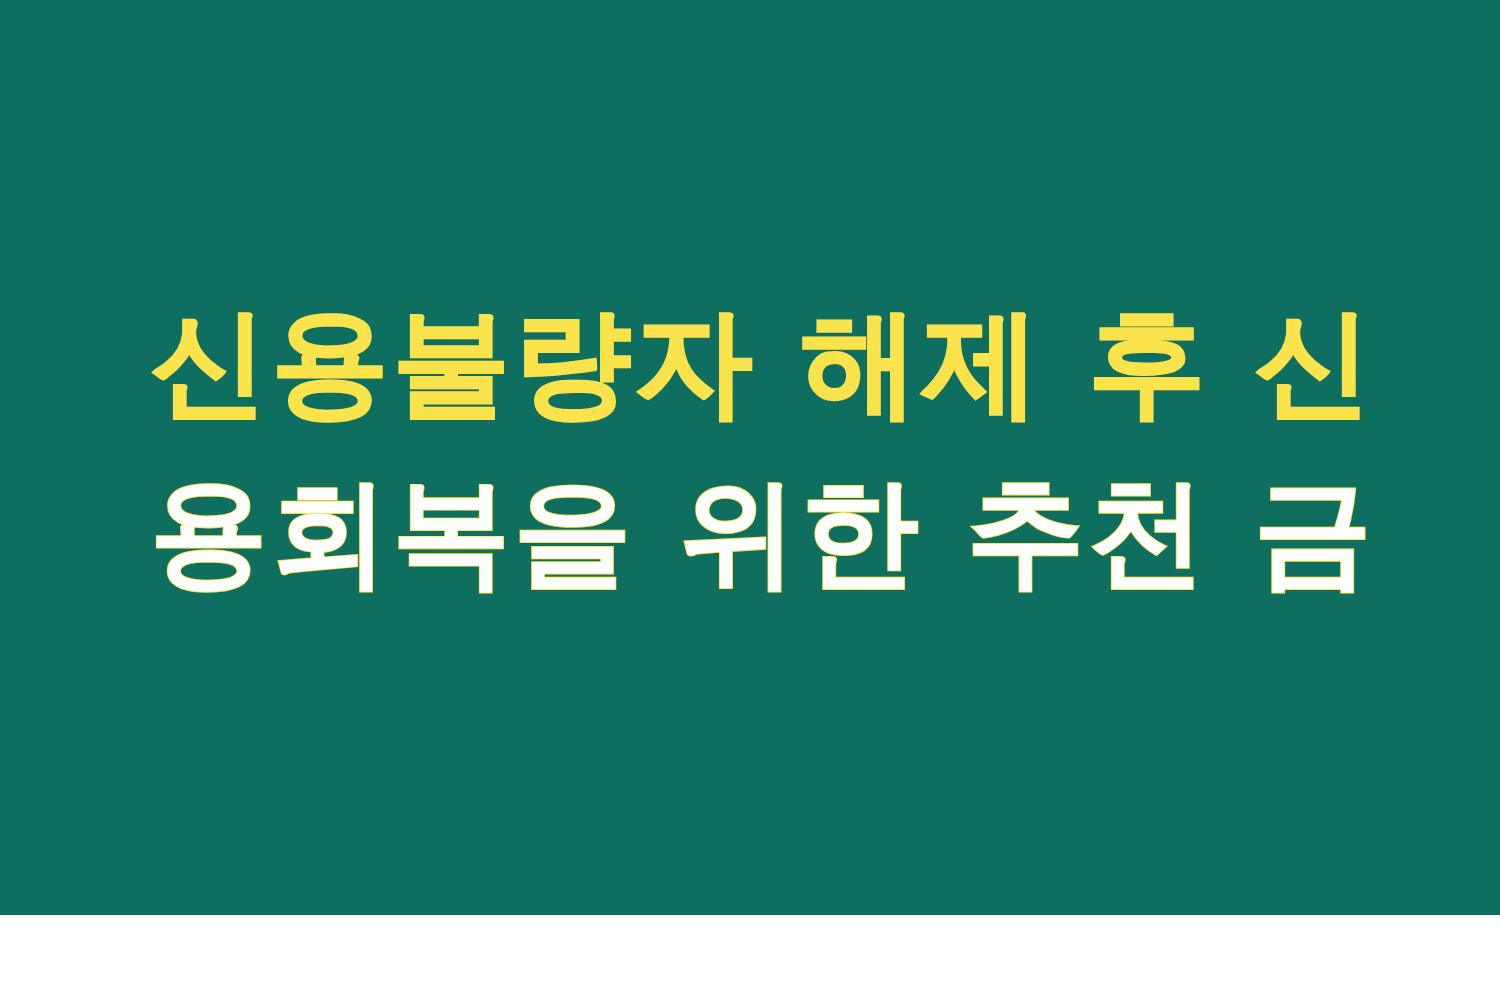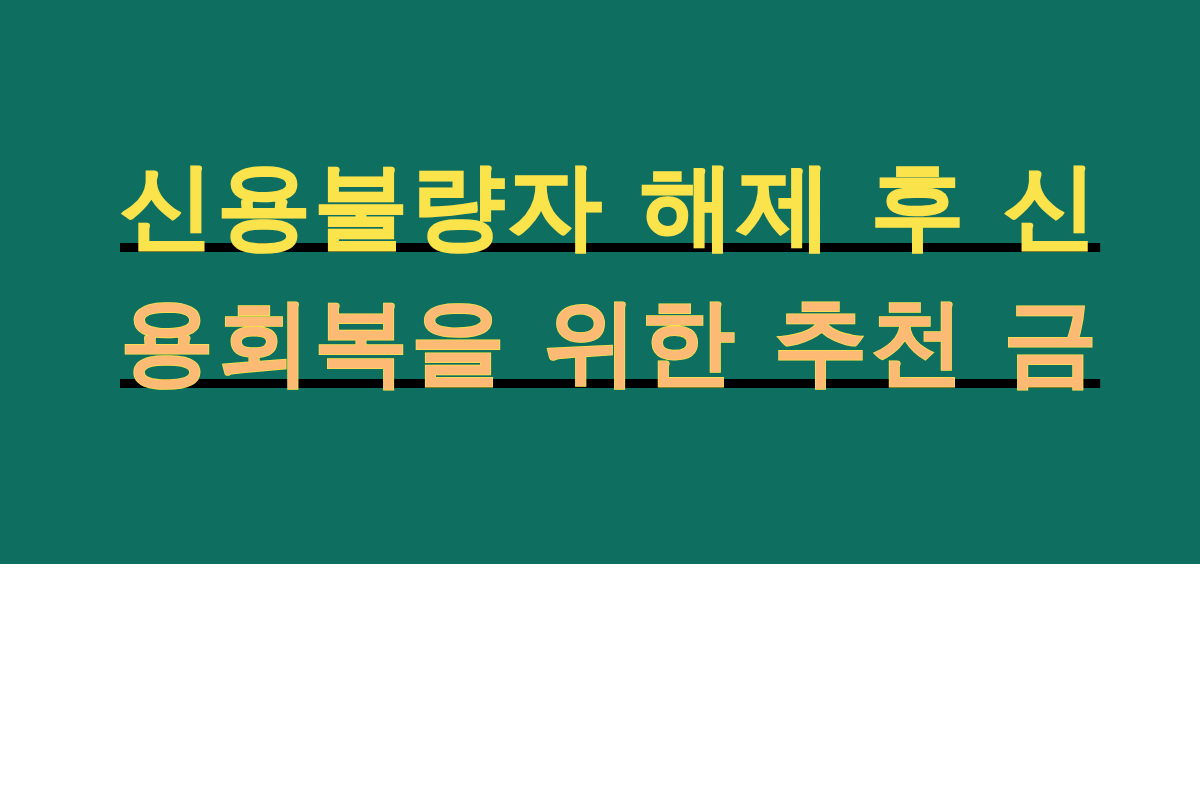--- a/index.html
+++ b/index.html
@@ -12,27 +12,26 @@
     width: 1200px;
     height: 800px;
     overflow: hidden;
     font-family: "DejaVu Sans", "Liberation Sans", sans-serif;
   }
 
   .banner {
     position: relative;
     box-sizing: border-box;
     width: 1200px;
-    height: 564px;
+    height: 732px;
     background: #0E6E60;
     display: flex;
     align-items: center;
     justify-content: center;
     overflow: hidden;
-    text-decoration: underline;
   }
 
   .title-block {
     width: 960px;
     text-align: center;
     
     margin-top: -14px;
   }
 
   .title-line {
@@ -62,17 +61,17 @@
 </style>
 </head>
 <body>
 
 <div class="banner" style="background: rgb(14, 110, 96);">
 
   <div class="title-block">
 
     <span class="title-line line-1" style="color: rgb(250, 227, 75); -webkit-text-stroke: 1.5px rgb(250, 227, 75); font-size: 94px; line-height: 136px;">신용불량자 해제 후 신</span>
 
-    <span class="title-line line-2" style="color: #fdba74; -webkit-text-stroke: 1.5px rgb(250, 227, 75); font-size: 94px; line-height: 136px;">용회복을 위한 추천 금</span>
+    <span class="title-line line-2" style="color: #ffffff; -webkit-text-stroke: 1.5px rgb(250, 227, 75); font-size: 94px; line-height: 136px;">용회복을 위한 추천 금</span>
 
 
   </div>
 </div>
 
 </body></html>

